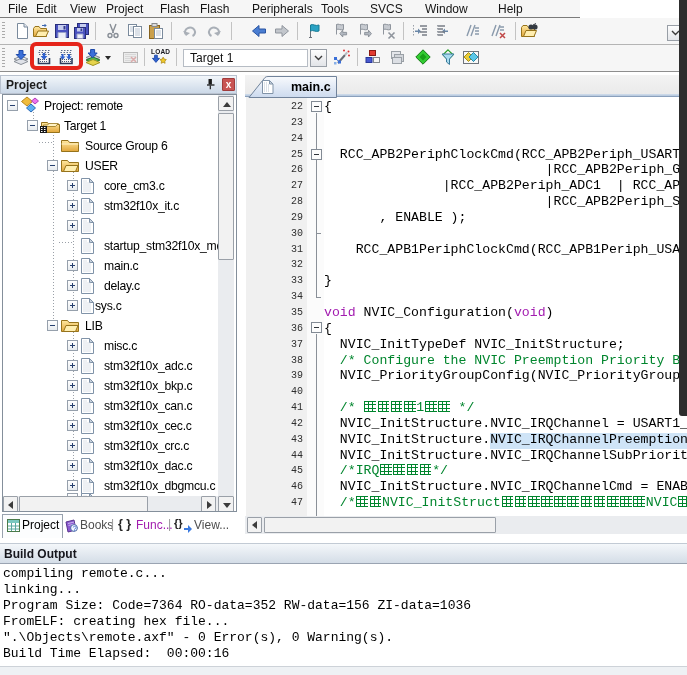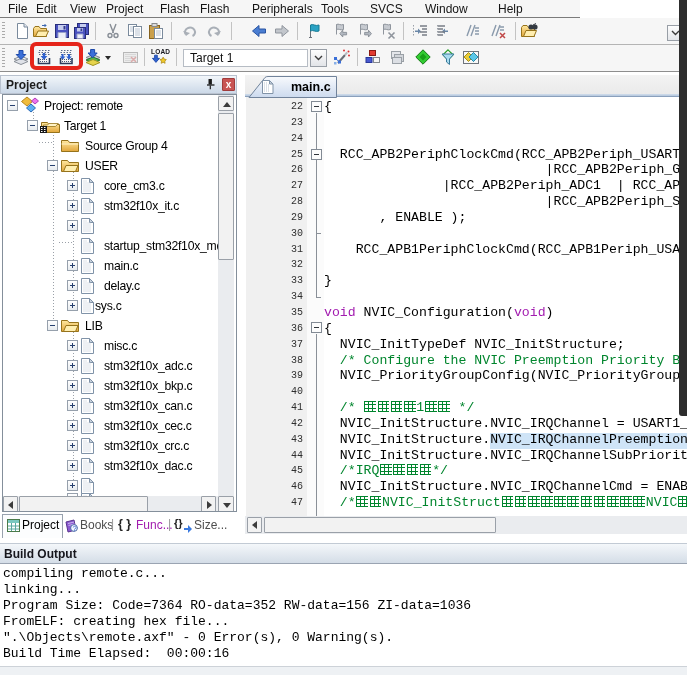--- a/index.html
+++ b/index.html
@@ -304,36 +304,37 @@
 </svg>
 <div id="treebox">
 <div class="vdots" style="left:30px;top:14px;height:10px"></div>
 <div class="vdots" style="left:50px;top:34px;height:194px"></div>
 <div class="vdots" style="left:70px;top:74px;height:136px"></div>
 <div class="vdots" style="left:70px;top:234px;height:156px"></div>
 <div class="hdots" style="left:36px;top:47px;width:14px"></div>
 <div class="hdots" style="left:56px;top:147px;width:14px"></div>
 <div class="trow" style="left:41px;top:1px">Project: remote</div>
 <div class="trow" style="left:61px;top:21px">Target 1</div>
-<div class="trow" style="left:82px;top:41px">Source Group 4</div>
+<div class="trow" style="left:82px;top:41px">Source Group 6</div>
 <div class="trow" style="left:82px;top:61px">USER</div>
 <div class="trow" style="left:101px;top:81px">core_cm3.c</div>
 <div class="trow" style="left:101px;top:101px">stm32f10x_it.c</div>
 <div class="trow" style="left:101px;top:141px">startup_stm32f10x_md.s</div>
 <div class="trow" style="left:101px;top:161px">main.c</div>
 <div class="trow" style="left:101px;top:181px">delay.c</div>
 <div class="trow" style="left:92px;top:201px">sys.c</div>
 <div class="trow" style="left:82px;top:221px">LIB</div>
 <div class="trow" style="left:101px;top:241px">misc.c</div>
 <div class="trow" style="left:101px;top:261px">stm32f10x_adc.c</div>
 <div class="trow" style="left:101px;top:281px">stm32f10x_bkp.c</div>
 <div class="trow" style="left:101px;top:301px">stm32f10x_can.c</div>
 <div class="trow" style="left:101px;top:321px">stm32f10x_cec.c</div>
 <div class="trow" style="left:101px;top:341px">stm32f10x_crc.c</div>
 <div class="trow" style="left:101px;top:361px">stm32f10x_dac.c</div>
+<div class="trow" style="left:101px;top:381px">stm32f10x_dbgmcu.c</div>
 <div class="ebox" style="left:4px;top:5px">
       <i></i>
     </div>
 <div class="ebox" style="left:24px;top:25px">
       <i></i>
     </div>
 <div class="ebox" style="left:44px;top:65px">
       <i></i>
     </div>
 <div class="ebox" style="left:44px;top:225px">
@@ -503,21 +504,21 @@
     </svg>
  <span style="position:absolute;left:80px;top:5px;color:#4e4e4e">Books</span>
  <span style="position:absolute;left:111px;top:4px;color:#9a9a9a">|</span>
  <span style="position:absolute;left:118px;top:4px;color:#222;font-weight:700;font-size:12.5px">{ }</span>
  <span style="position:absolute;left:136px;top:5px;color:#a21caf">Func...</span>
  <span style="position:absolute;left:168px;top:4px;color:#9a9a9a">|</span>
  <span style="position:absolute;left:174px;top:4px;color:#222;font-weight:700;font-size:11px">{}</span>
  <svg style="left:184px;top:12px" width="9" height="8">
       <path d="M0 3 h4 v-3 l4 4 -4 4 v-3 h-4 z" fill="#3a7ae0"></path>
     </svg>
- <span style="position:absolute;left:194px;top:5px;color:#4e4e4e">Size...</span>
+ <span style="position:absolute;left:194px;top:5px;color:#4e4e4e">View...</span>
 </div>
 <div id="tabbar"></div>
 <div id="tabband"></div>
 <svg style="left:248px;top:76px;z-index:7" width="92" height="22">
  <path d="M1 21.5 L17 1.5 Q18 .5 20 .5 L88.5 .5 L88.5 21.5 z" fill="url(#pg)" stroke="#71839b"></path>
 </svg>
 <svg style="left:262px;top:80px;z-index:7" width="12" height="14">
     <path d="M.5 .5 h7 l3.5 3.5 v9.5 h-10.5 z" fill="#fff" stroke="#8093a8"></path>
     <path d="M7.5 .5 v3.5 h3.5 z" fill="#c8d2de" stroke="#8093a8"></path>
     <path d="M2 3h3.5M2 5h6M2 7h6M2 9h6M2 11h6" stroke="#b9c4d2" stroke-dasharray="1 1"></path>

